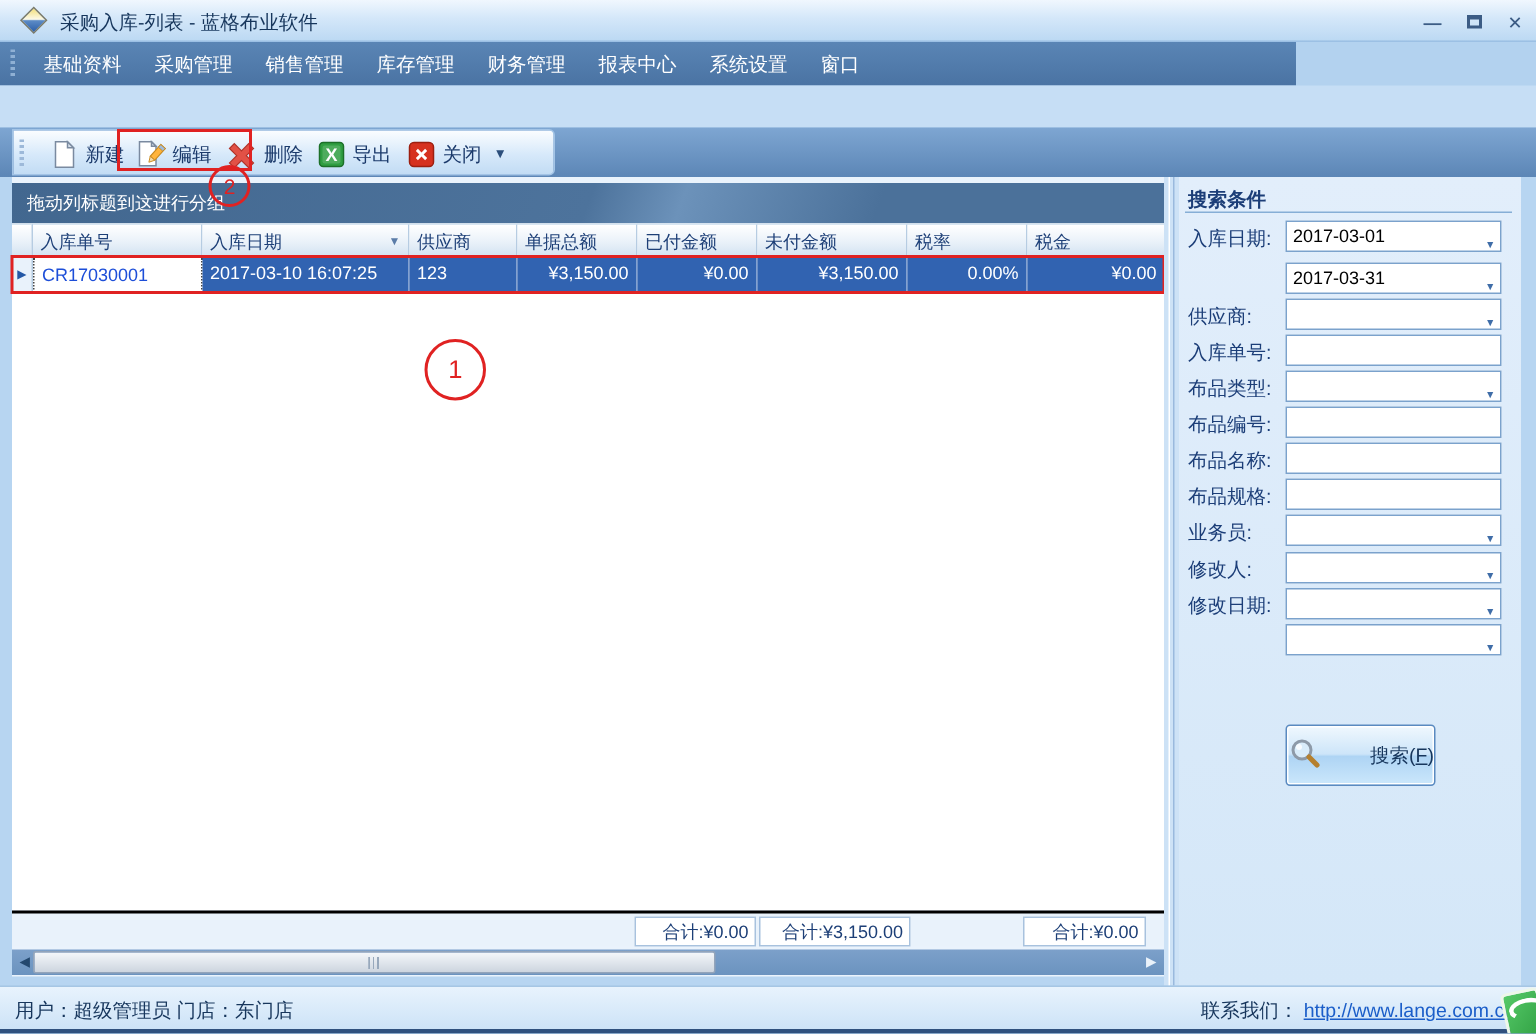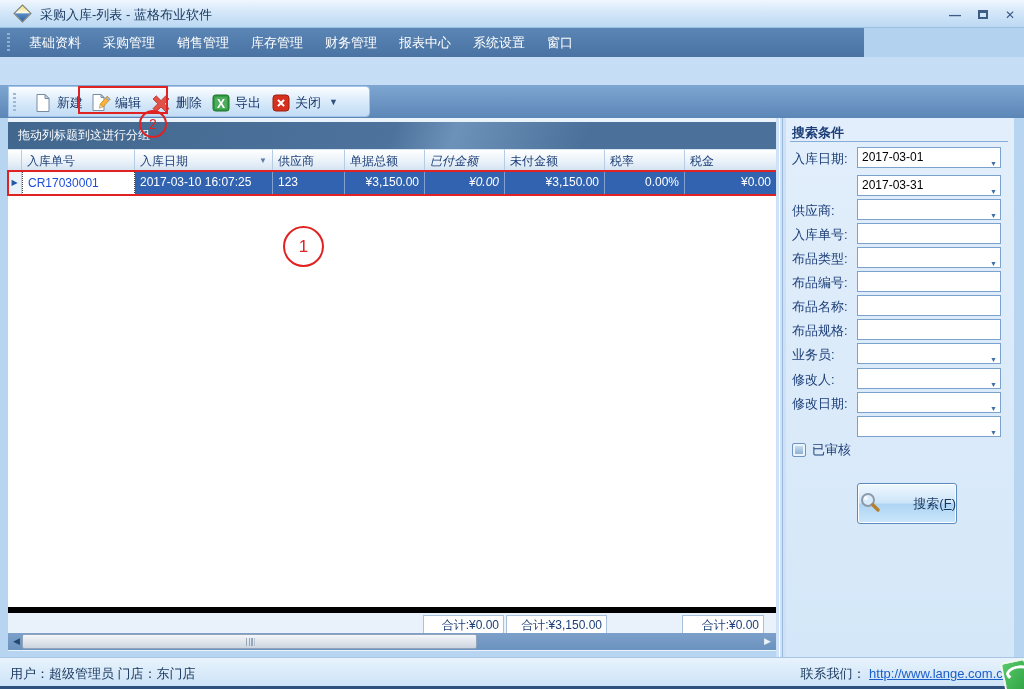--- a/index.html
+++ b/index.html
@@ -73,24 +73,24 @@
   .gridrow { position:absolute; left:0; top:53px; width:768px; height:24px; display:flex;
     outline:2px solid #e02222; outline-offset:-1px; }
   .rcell { font-size:12px; line-height:22px; padding:0 5px; overflow:hidden; white-space:nowrap; }
   .cell-ind { background:#e9f2fb; border-right:1px solid #b6cce2; color:#2458a6; font-size:8px;
     text-align:center; padding:0; line-height:24px; }
   .cell-focus { background:#fff; border:1px dotted #444; color:#1d4ed8; }
   .cell-sel { background:#3163b1; color:#fff; border-right:1px solid rgba(255,255,255,.4); }
   .num { text-align:right; }
   
   .c0{width:14px;} .c1{width:113px;} .c2{width:138px;} .c3{width:72px;} .c4{width:80px;}
-  .c5{width:80px;font-style:italic;} .c6{width:100px;} .c7{width:80px;} .c8{width:91px; border-right:none;}
+  .c5{width:80px;} .c6{width:100px;} .c7{width:80px;} .c8{width:91px; border-right:none;}
 
   .totalsrow { position:absolute; left:0; top:489px; width:768px; height:24px; background:#e9f2fb;
-    border-top:6px solid #000000; }
+    border-top:2px solid #000000; }
   .totalbox { position:absolute; top:2px; height:20px; background:#fff; border:1px solid #a8c2de;
     color:#1d3f77; font-size:12px; line-height:18px; text-align:right; padding:0 4px; }
   .t0 { left:415px; width:81px; } .t1 { left:498px; width:101px; } .t2 { left:674px; width:82px; }
 
   .hscroll { position:absolute; left:0; top:515px; width:768px; height:17px;
     background:linear-gradient(#7ca0ca,#6b93bf); }
   .hs-left { position:absolute; left:2px; top:0; width:13px; height:17px; color:#24486e;
     font-size:9px; line-height:17px; text-align:center; }
   .hs-thumb { position:absolute; left:14px; top:1px; width:455px; height:15px; border-radius:2px;
     background:linear-gradient(#f4f7fa,#cdd5df); border:1px solid #93a4ba; }
@@ -339,24 +339,20 @@
       <div class="f-ctrl"><span></span><span class="f-drop">▼</span></div>
     </div>
     <div class="f-row" style="top:274px;">
       <span class="f-label">修改日期:</span>
       <div class="f-ctrl"><span></span><span class="f-drop">▼</span></div>
     </div>
     <div class="f-row" style="top:298px;">
       <div class="f-ctrl"><span></span><span class="f-drop">▼</span></div>
     </div>
 
-    <div class="chk-row" style="top:323px;">
-      <span class="chk-box"></span>
-      <span>已审核</span>
-    </div>
 
     <div class="search-btn">
       <span><svg width="24" height="24" viewBox="0 0 24 24">
             <circle cx="10" cy="10" r="6" fill="#d9ecfa" stroke="#8e9aa8" stroke-width="2"></circle>
             <circle cx="8" cy="8" r="2" fill="#ffffff" opacity="0.8"></circle>
             <line x1="14.7" y1="14.7" x2="20" y2="20" stroke="#b5802e" stroke-width="3.4" stroke-linecap="round"></line>
           </svg></span>
       <span><span>搜索(</span><span class="hotkey">F</span><span>)</span></span>
     </div>
   </div>

